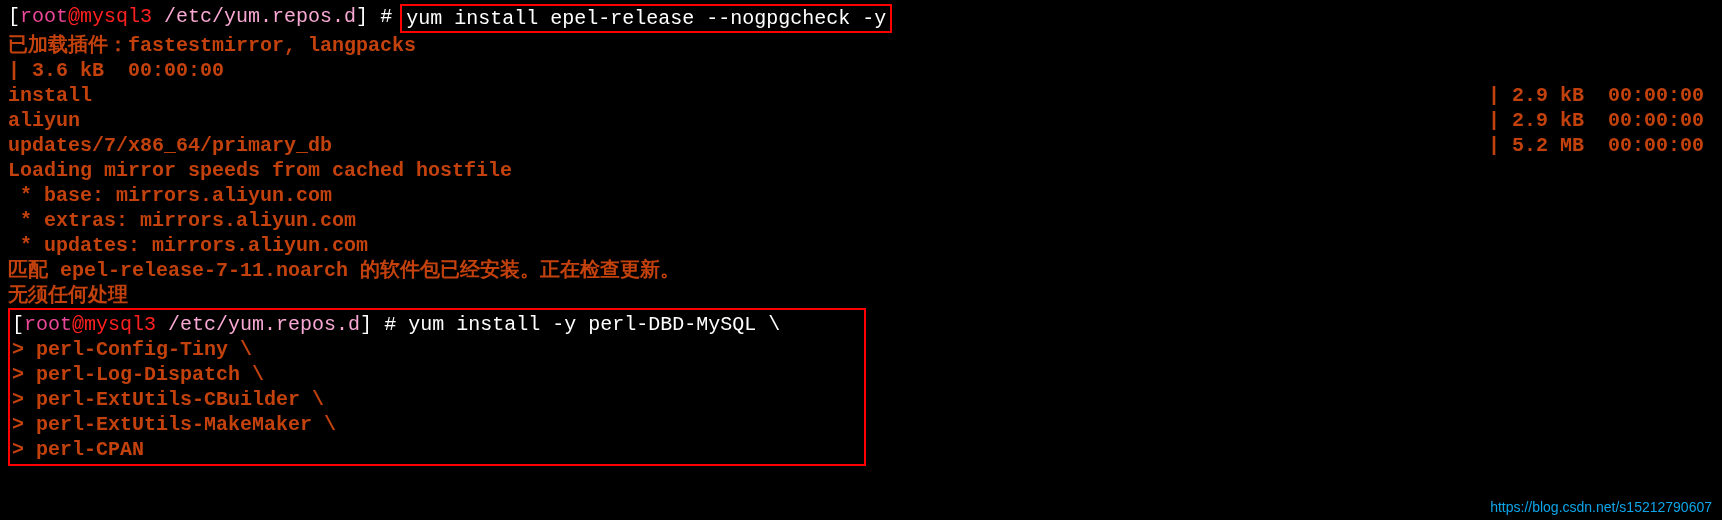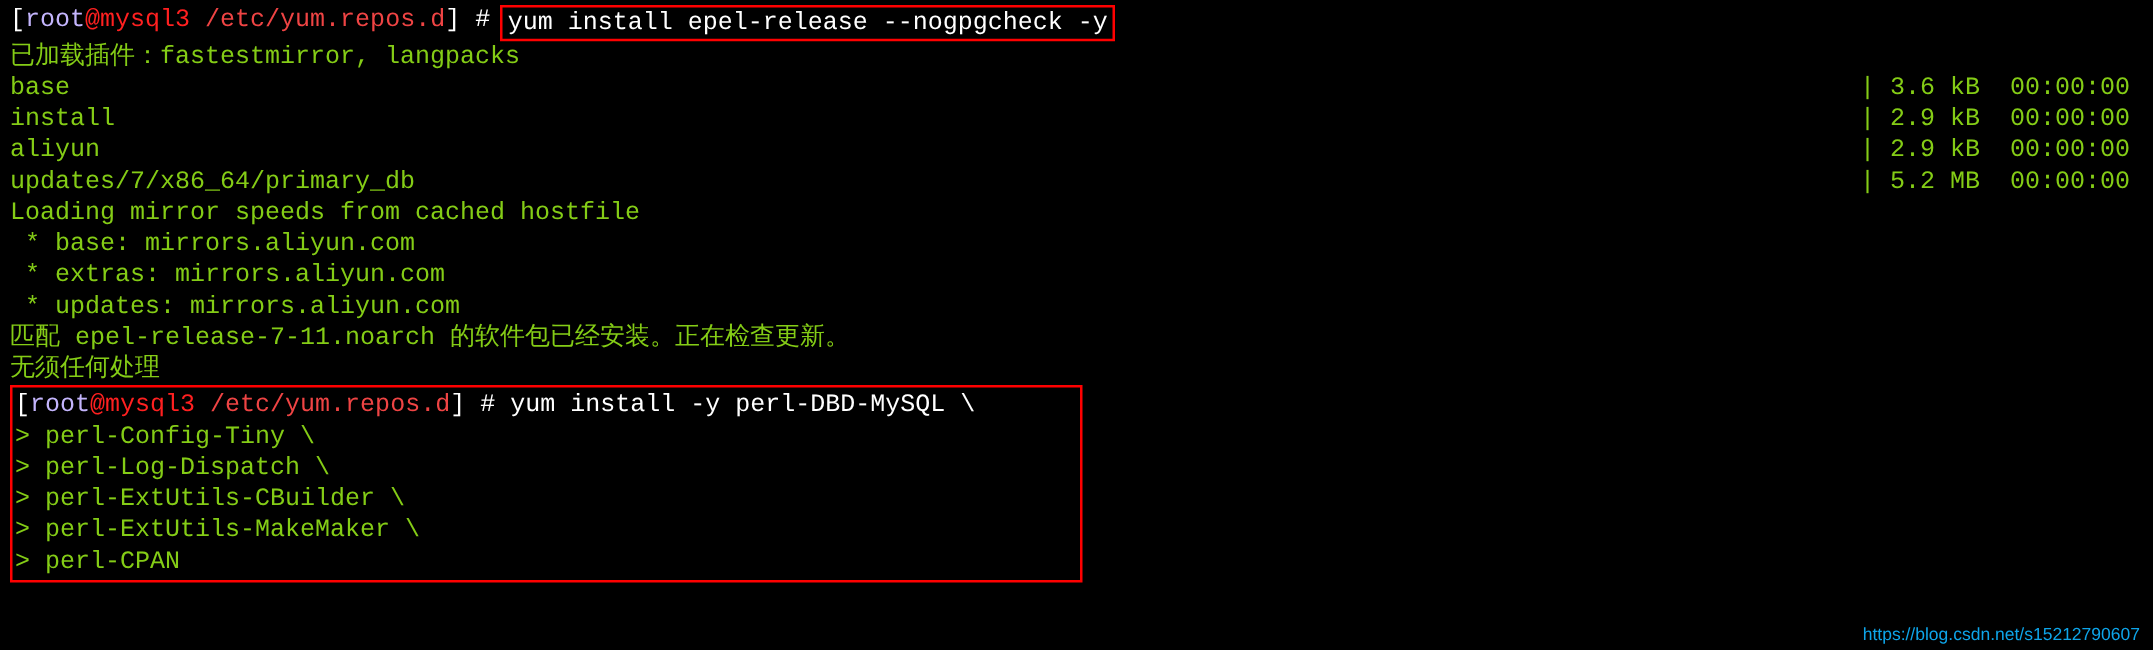--- a/index.html
+++ b/index.html
@@ -20,45 +20,46 @@
       padding: 4px 8px;
     }
     .line {
       white-space: pre;
       display: flex;
     }
     .prompt-bracket {
       color: #fff;
     }
     .prompt-user {
-      color: #c4b5fd;
+      color: #ec4899;
     }
     .prompt-at {
       color: #ff2020;
     }
     .prompt-host {
       color: #ff2020;
     }
     .prompt-path {
-      color: #ef4444;
+      color: #f9a8d4;
     }
     .prompt-hash {
       color: #fff;
     }
     .cmd {
       color: #fff;
     }
     .highlight-box {
       border: 2px solid #ff0000;
       display: inline-block;
       padding: 0 4px;
       margin-left: -4px;
     }
     .output {
-      color: #84cc16;
+      color: #c2410c;
+      font-weight: bold;
     }
     .left-col {
       flex: 1;
     }
     .right-col {
       white-space: pre;
       padding-right: 10px;
     }
     .multiline-box {
       border: 2px solid #ff0000;
@@ -78,21 +79,21 @@
 </head>
 <body>
 
 <div class="line">
   <span class="prompt-bracket">[</span><span class="prompt-user">root</span><span class="prompt-at">@</span><span class="prompt-host">mysql3</span><span> </span><span class="prompt-path">/etc/yum.repos.d</span><span class="prompt-bracket">]</span><span> </span><span class="prompt-hash">#</span><span> </span><span class="highlight-box"><span class="cmd">yum install epel-release --nogpgcheck -y</span></span>
 </div>
 
 <div class="line output">已加载插件：fastestmirror, langpacks</div>
 
 <div id="repo-lines">
-    <div class="line output"><span class="left-col">base</span><span class="right-col">| 3.6 kB  00:00:00</span></div>
+    <div class="line output"><span class="right-col">| 3.6 kB  00:00:00</span></div>
     <div class="line output"><span class="left-col">install</span><span class="right-col">| 2.9 kB  00:00:00</span></div>
     <div class="line output"><span class="left-col">aliyun</span><span class="right-col">| 2.9 kB  00:00:00</span></div>
     <div class="line output"><span class="left-col">updates/7/x86_64/primary_db</span><span class="right-col">| 5.2 MB  00:00:00</span></div>
   </div>
 
 <div class="line output">Loading mirror speeds from cached hostfile</div>
 
 <div id="mirror-lines">
     <div class="line output"> * base: mirrors.aliyun.com</div>
     <div class="line output"> * extras: mirrors.aliyun.com</div>

